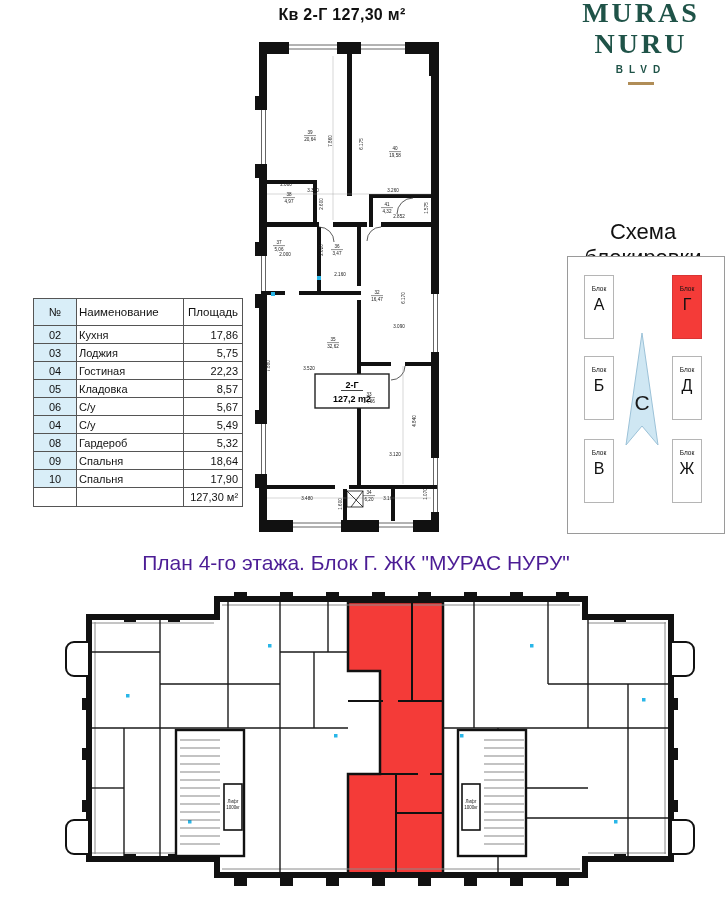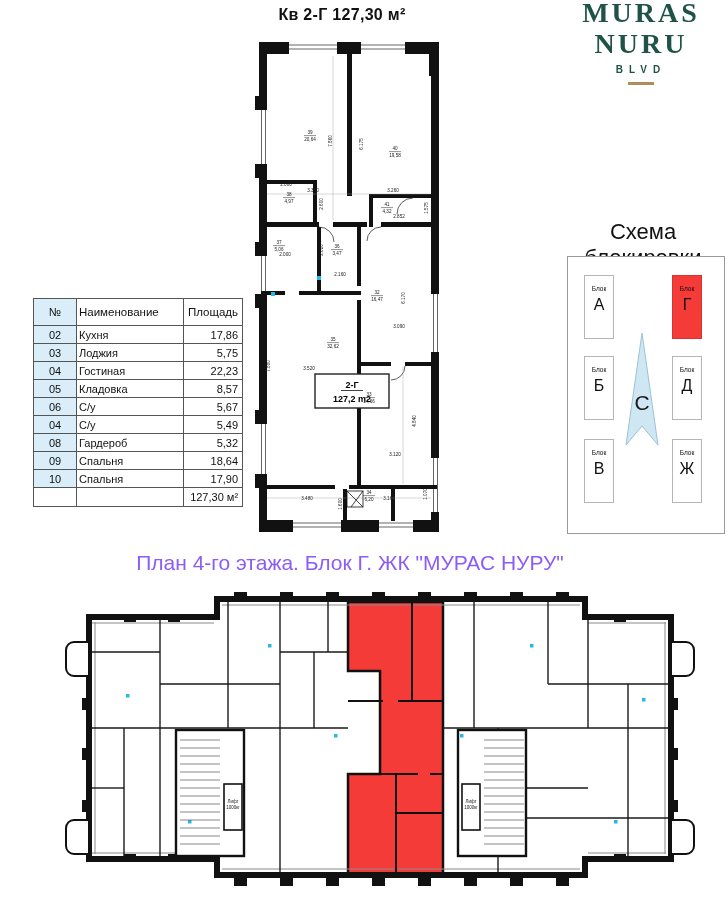--- a/index.html
+++ b/index.html
@@ -27,22 +27,22 @@
   .scheme-title{position:absolute;left:560px;top:219px;width:166px;text-align:center;font-size:22px;}
   .scheme-box{position:absolute;left:567px;top:256px;width:156px;height:276px;
               border:1px solid #9a9a9a;background:#fff;}
   .block{position:absolute;width:30px;height:64px;border:1px solid #b5b5b5;background:#fff;
          text-align:center;box-sizing:border-box;}
   .block.hl{background:#f43b38;border-color:#d93434;}
   .bcap{font-size:6.5px;margin-top:9px;}
   .bletter{font-size:16px;margin-top:4px;}
   .compass-svg{position:absolute;left:0;top:0;pointer-events:none;}
   
-  .floor-title{position:absolute;left:0px;top:551px;width:700px;text-align:center;
-               font-size:21px;color:#8b5cf6;}
+  .floor-title{position:absolute;left:6px;top:551px;width:700px;text-align:center;
+               font-size:21px;color:#4c1d95;}
   svg{display:block;}
   .plan-svg{position:absolute;}
 </style>
 </head>
 <body>
 
 <div id="page">
 
   <div class="main-title">Кв 2-Г  127,30 м²</div>
 

